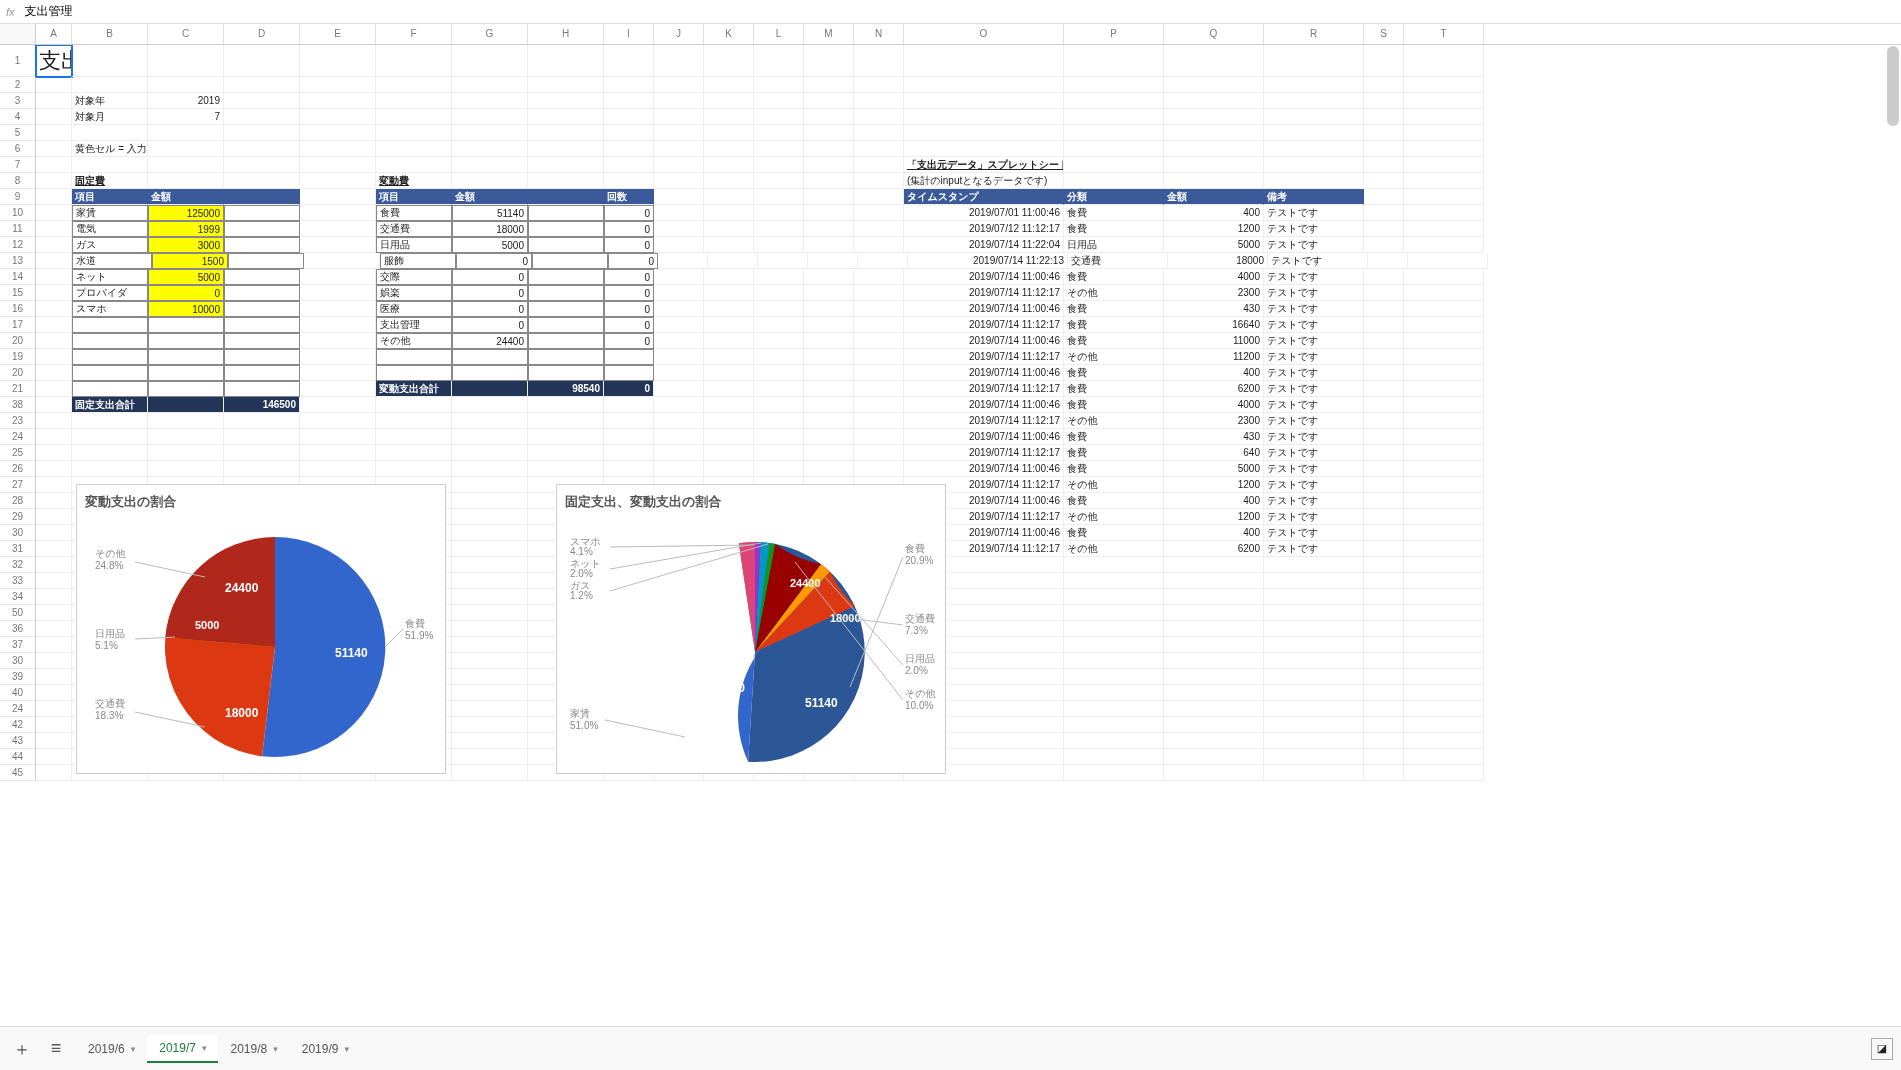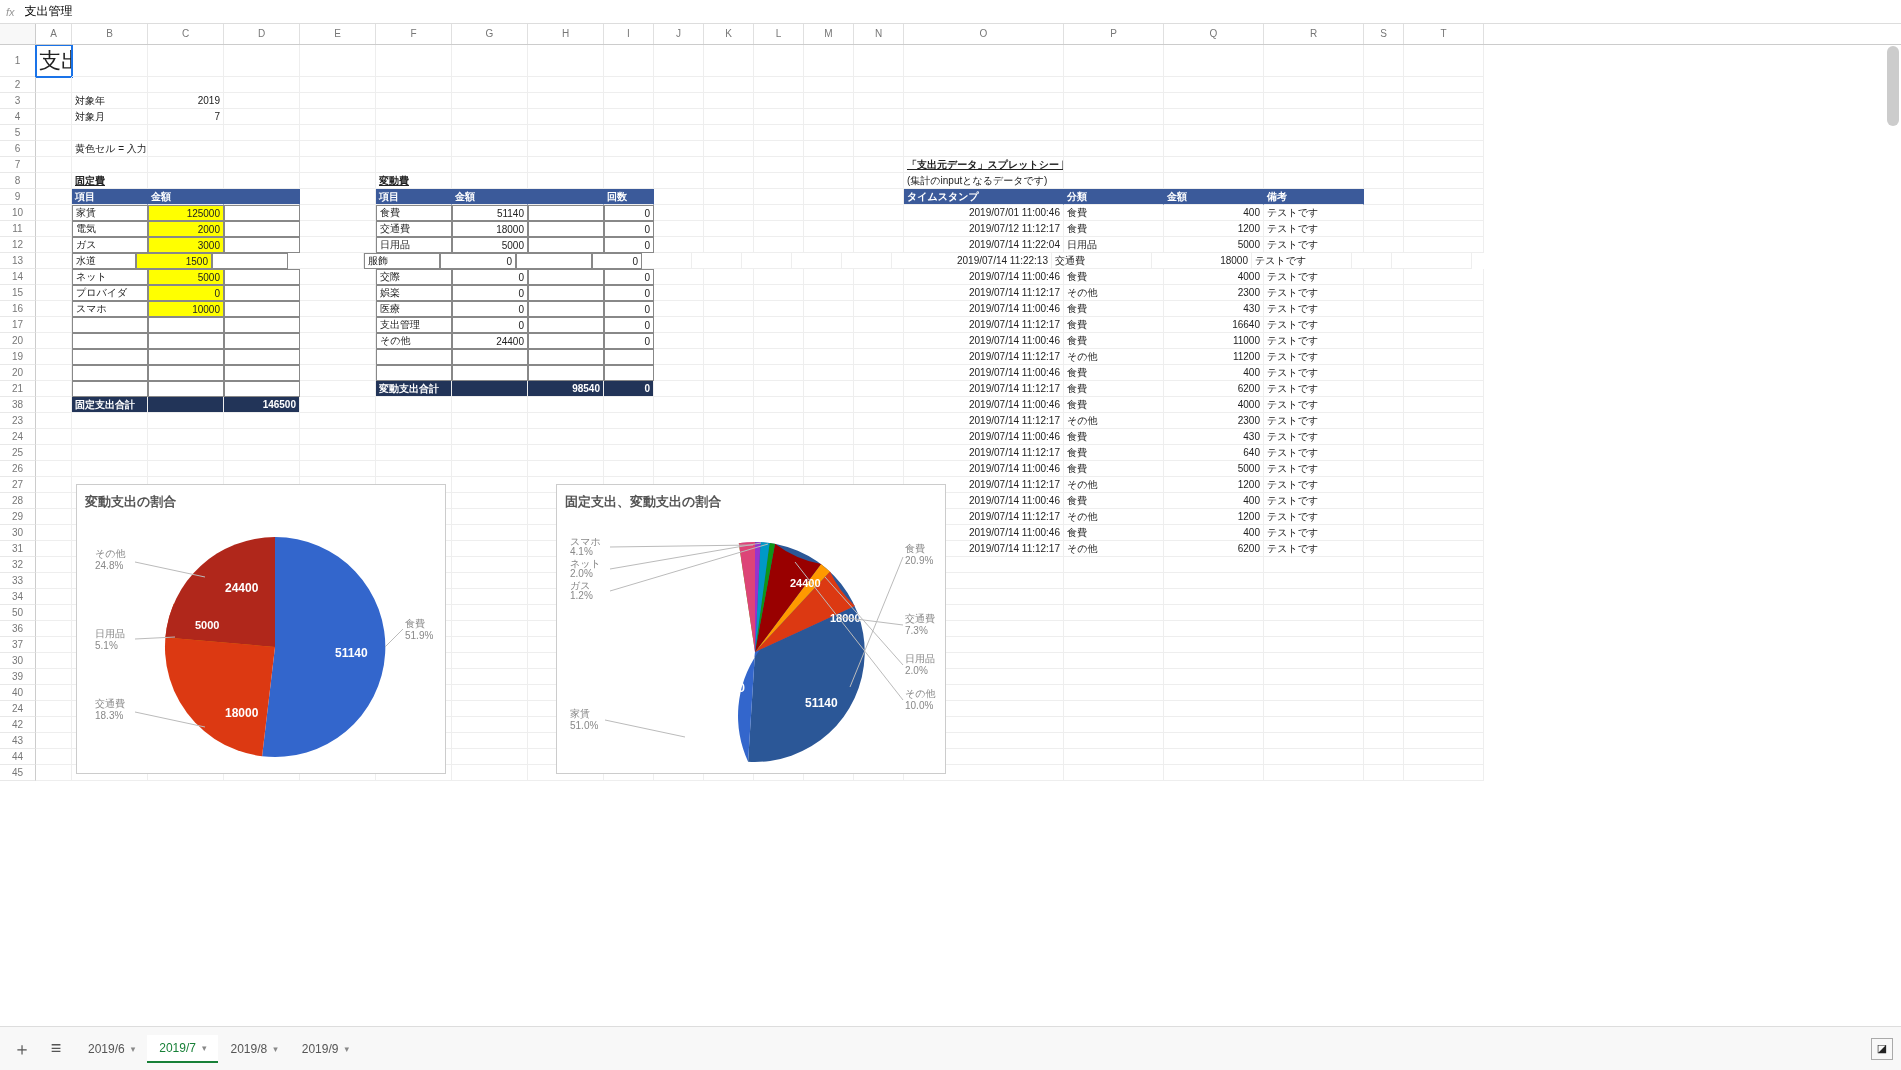--- a/index.html
+++ b/index.html
@@ -306,21 +306,21 @@
           <div class="cell   " style="width:100px">食費</div>
           <div class="cell  right " style="width:100px">400</div>
           <div class="cell   " style="width:100px">テストです</div>
           <div class="cell   " style="width:40px"></div>
           <div class="cell   " style="width:80px"></div>
         </div>
         <div class="row ">
           <div class="rowh" style="height:16px">11</div>
           <div class="cell   " style="width:36px"></div>
           <div class="cell bord  " style="width:76px">電気</div>
-          <div class="cell yel bord right " style="width:76px">2000</div>
+          <div class="cell yel bord right " style="width:76px">1999</div>
           <div class="cell bord  " style="width:76px"></div>
           <div class="cell   " style="width:76px"></div>
           <div class="cell bord  " style="width:76px">交通費</div>
           <div class="cell bord right " style="width:76px">18000</div>
           <div class="cell bord  " style="width:76px"></div>
           <div class="cell bord right " style="width:50px">0</div>
           <div class="cell   " style="width:50px"></div>
           <div class="cell   " style="width:50px"></div>
           <div class="cell   " style="width:50px"></div>
           <div class="cell   " style="width:50px"></div>
@@ -351,21 +351,21 @@
           <div class="cell  right " style="width:160px">2019/07/14 11:22:04</div>
           <div class="cell   " style="width:100px">日用品</div>
           <div class="cell  right " style="width:100px">5000</div>
           <div class="cell   " style="width:100px">テストです</div>
           <div class="cell   " style="width:40px"></div>
           <div class="cell   " style="width:80px"></div>
         </div>
         <div class="row ">
           <div class="rowh" style="height:16px">13</div>
           <div class="cell   " style="width:36px"></div>
-          <div class="cell bord  " style="width:64px">水道</div>
+          <div class="cell bord  " style="width:80px">水道</div>
           <div class="cell yel bord right " style="width:76px">1500</div>
           <div class="cell bord  " style="width:76px"></div>
           <div class="cell   " style="width:76px"></div>
           <div class="cell bord  " style="width:76px">服飾</div>
           <div class="cell bord right " style="width:76px">0</div>
           <div class="cell bord  " style="width:76px"></div>
           <div class="cell bord right " style="width:50px">0</div>
           <div class="cell   " style="width:50px"></div>
           <div class="cell   " style="width:50px"></div>
           <div class="cell   " style="width:50px"></div>

